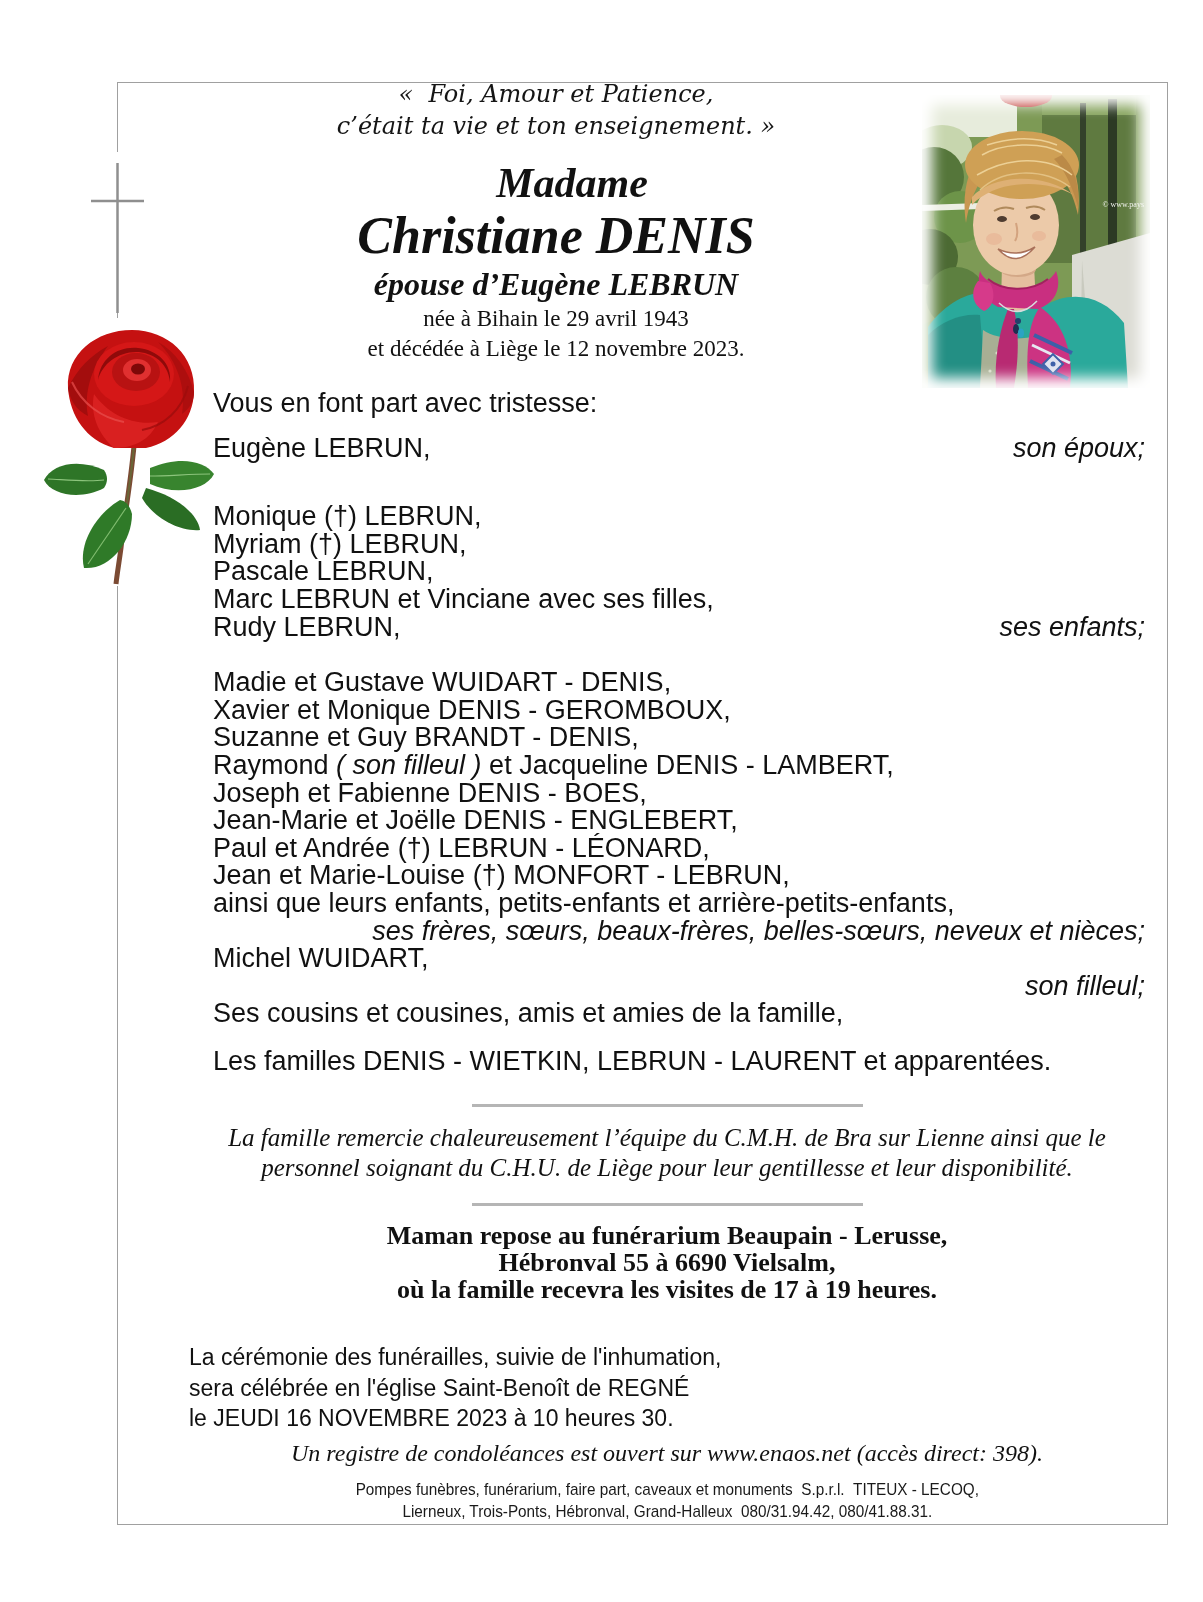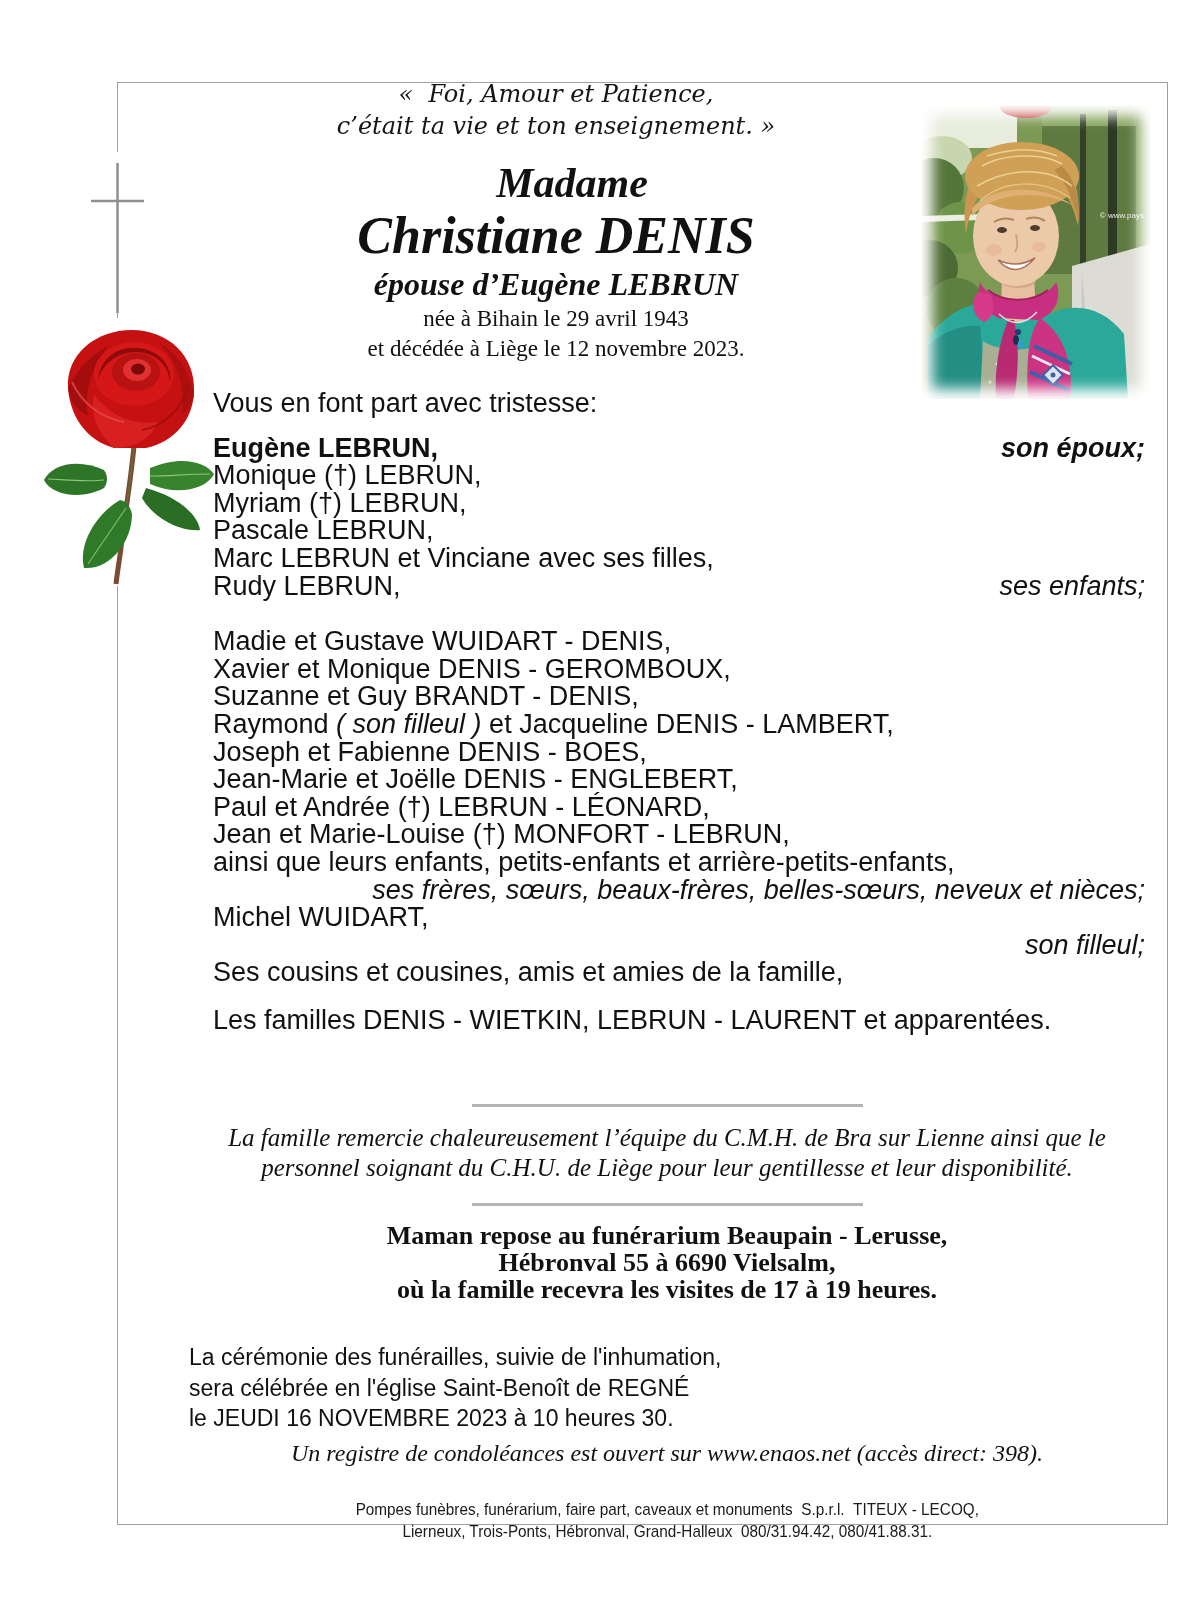--- a/index.html
+++ b/index.html
@@ -4,53 +4,53 @@
 <style>
   html,body{margin:0;padding:0;background:#fff;}
   .page{position:relative;width:1203px;height:1602px;background:#ffffff;overflow:hidden;
         color:#111;font-family:"Liberation Sans",sans-serif;}
   
   .frame{position:absolute;left:117px;top:82px;width:1049px;height:1441px;
          border:1px solid #a0a0a0;}
   .frame-gap{position:absolute;left:113px;top:152px;width:9px;height:12px;background:#fff;}
   .cross{position:absolute;left:89px;top:163px;}
   .rose{position:absolute;left:38px;top:318px;width:180px;height:268px;background:#fff;}
-  .photo{position:absolute;left:922px;top:106px;width:228px;height:293px;background:#fff;}
+  .photo{position:absolute;left:922px;top:95px;width:228px;height:293px;background:#fff;font-family:Liberation Serif, serif;}
   .photo svg{position:absolute;left:0;top:0;width:100%;height:100%;}
   .photo .feather{position:absolute;left:0;top:0;right:0;bottom:0;
                   box-shadow:inset 0 0 14px 10px #ffffff;}
   
   .header{position:absolute;left:117px;top:78px;width:878px;text-align:center;}
   .quote{font:italic 24px/32px "DejaVu Serif",serif;color:#151515;}
   .title{margin-top:16px;font:italic 42px/50px "Liberation Serif",serif;font-weight:bold;padding-left:32px;}
   .name{font:italic 52px/56px "Liberation Serif",serif;font-weight:bold;}
   .spouse{font:italic 32px/40px "Liberation Serif",serif;font-weight:bold;}
   .dates{font:23px/30px "Liberation Serif",serif;}
   
   .body{position:absolute;left:213px;top:390px;width:932px;font-size:27px;line-height:27.6px;}
   .row{white-space:nowrap;}
   .flex{display:flex;justify-content:space-between;}
   .rel{font-style:italic;}
   .right{text-align:right;}
   .intro{margin-bottom:17px;}
-  .husband{font-weight:bold;}
+  .husband{margin-bottom:41px;}
   .children-last{margin-bottom:28px;}
   .families{margin-top:20px;}
   .divider{position:absolute;left:472px;width:391px;height:3px;background:#b5b5b5;}
   .d1{top:1104px;} .d2{top:1203px;}
   .thanks{position:absolute;left:189px;top:1123px;width:956px;text-align:center;
           font:italic 25px/30px "Liberation Serif",serif;}
   .funeralhome{position:absolute;left:189px;top:1222px;width:956px;text-align:center;
           font:26px/27px "Liberation Serif",serif;font-weight:bold;}
   .ceremony{position:absolute;left:189px;top:1342px;width:956px;text-align:left;
           font:23px/30.5px "Liberation Sans",sans-serif;}
   .condolences{position:absolute;left:189px;top:1438px;width:956px;text-align:center;
           font:italic 24px/30px "Liberation Serif",serif;}
   .footer{position:absolute;left:189px;top:1479px;width:956px;text-align:center;
-          font:17px/22px "Liberation Sans",sans-serif;color:#1a1a1a;margin-top:20px;}
+          font:17px/22px "Liberation Sans",sans-serif;color:#1a1a1a;}
   .footer .cond{display:inline-block;transform:scaleX(0.9);transform-origin:center;}
 </style>
 </head>
 <body>
 
 <div class="page">
 
   <div class="frame"></div>
   <div class="frame-gap"></div>
 

